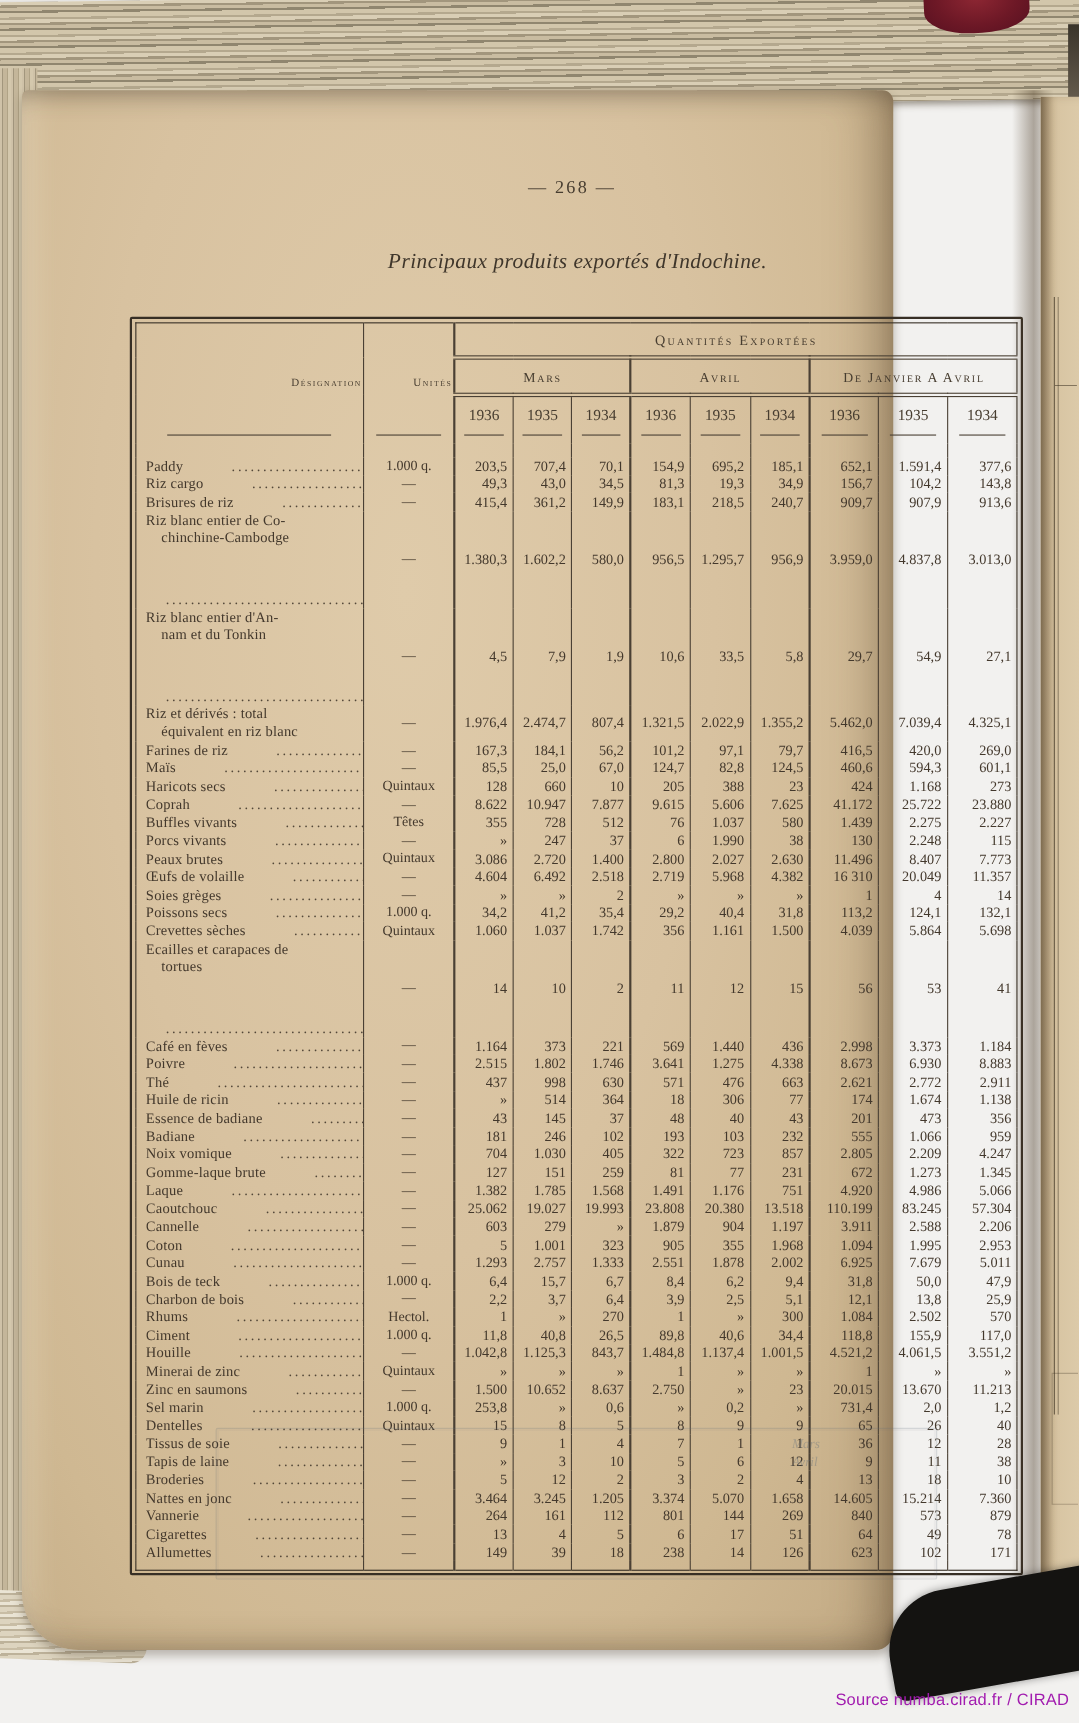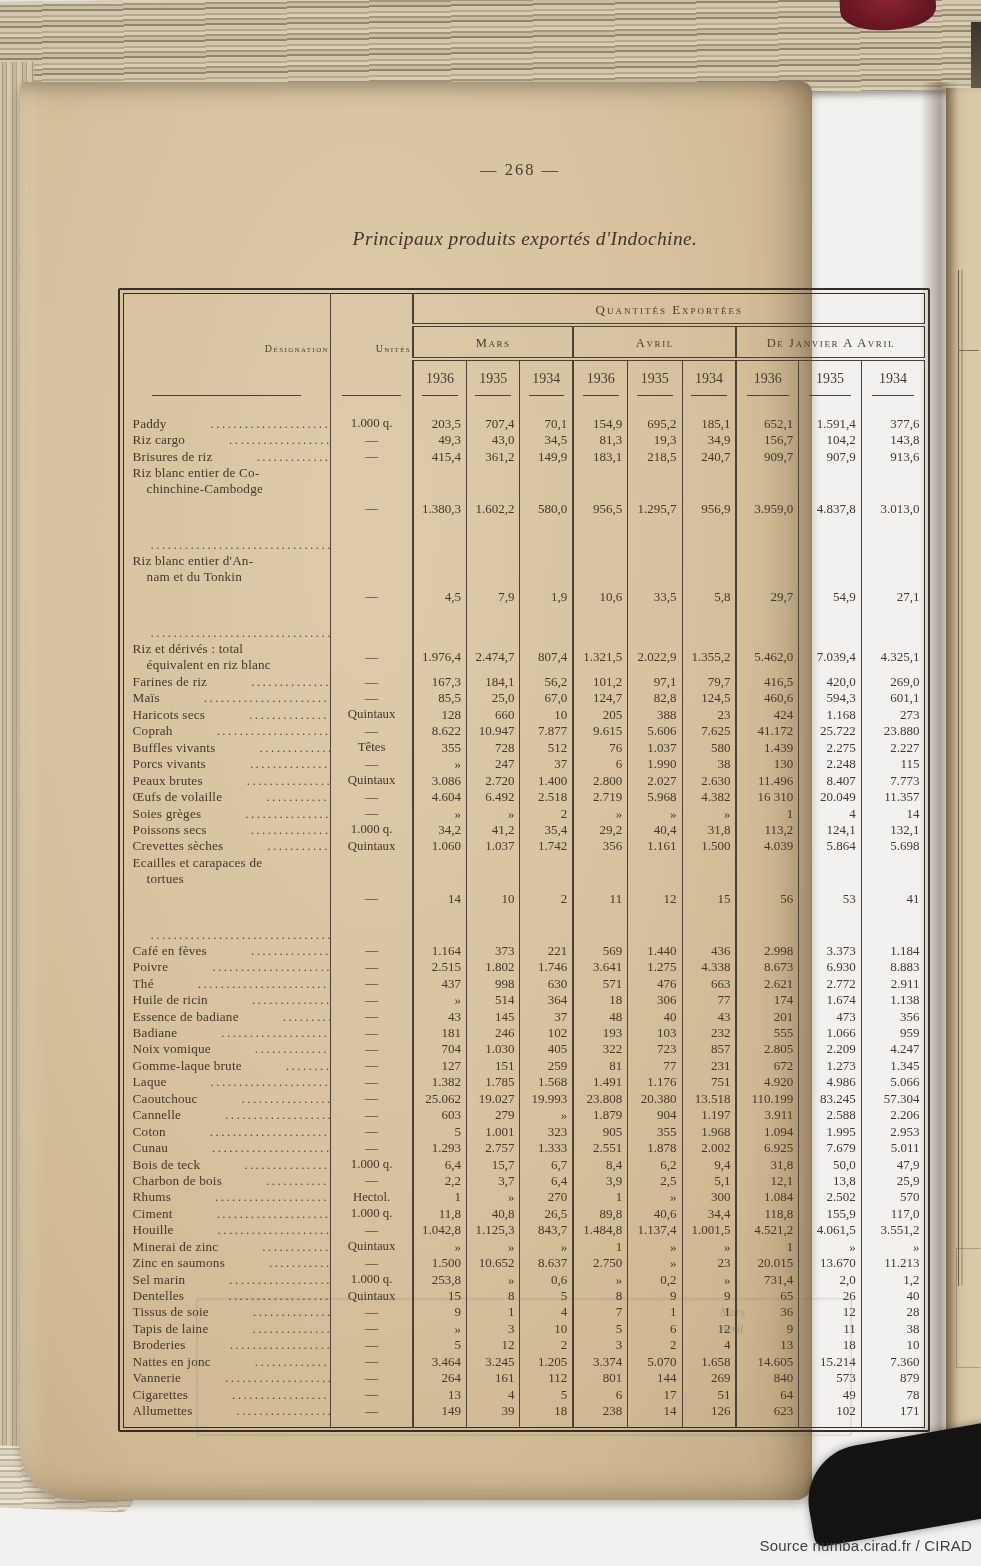--- a/index.html
+++ b/index.html
@@ -77,21 +77,21 @@
   }
   .cover-black{
     position:absolute;left:806px;top:1434px;width:236px;height:94px;
     background:#141311;transform:rotate(-10deg);
     border-radius:56px 6px 0 10px;
     box-shadow:0 0 8px rgba(0,0,0,.4);
   }
   .credit{
     position:absolute;right:9px;top:1537px;
     font-family:"Liberation Sans","DejaVu Sans",sans-serif;
-    font-size:15px;color:#404040;letter-spacing:.2px;
+    font-size:15px;color:#a21caf;letter-spacing:.2px;
   }
   
   .pageno{
     position:absolute;left:90px;top:78px;width:820px;text-align:center;
     font-size:16.5px;letter-spacing:2px;color:#473d30;
   }
   .doc-title{
     position:absolute;left:95px;top:146px;width:820px;text-align:center;
     font-style:italic;font-size:19.5px;letter-spacing:.4px;color:#3f362b;
   }

